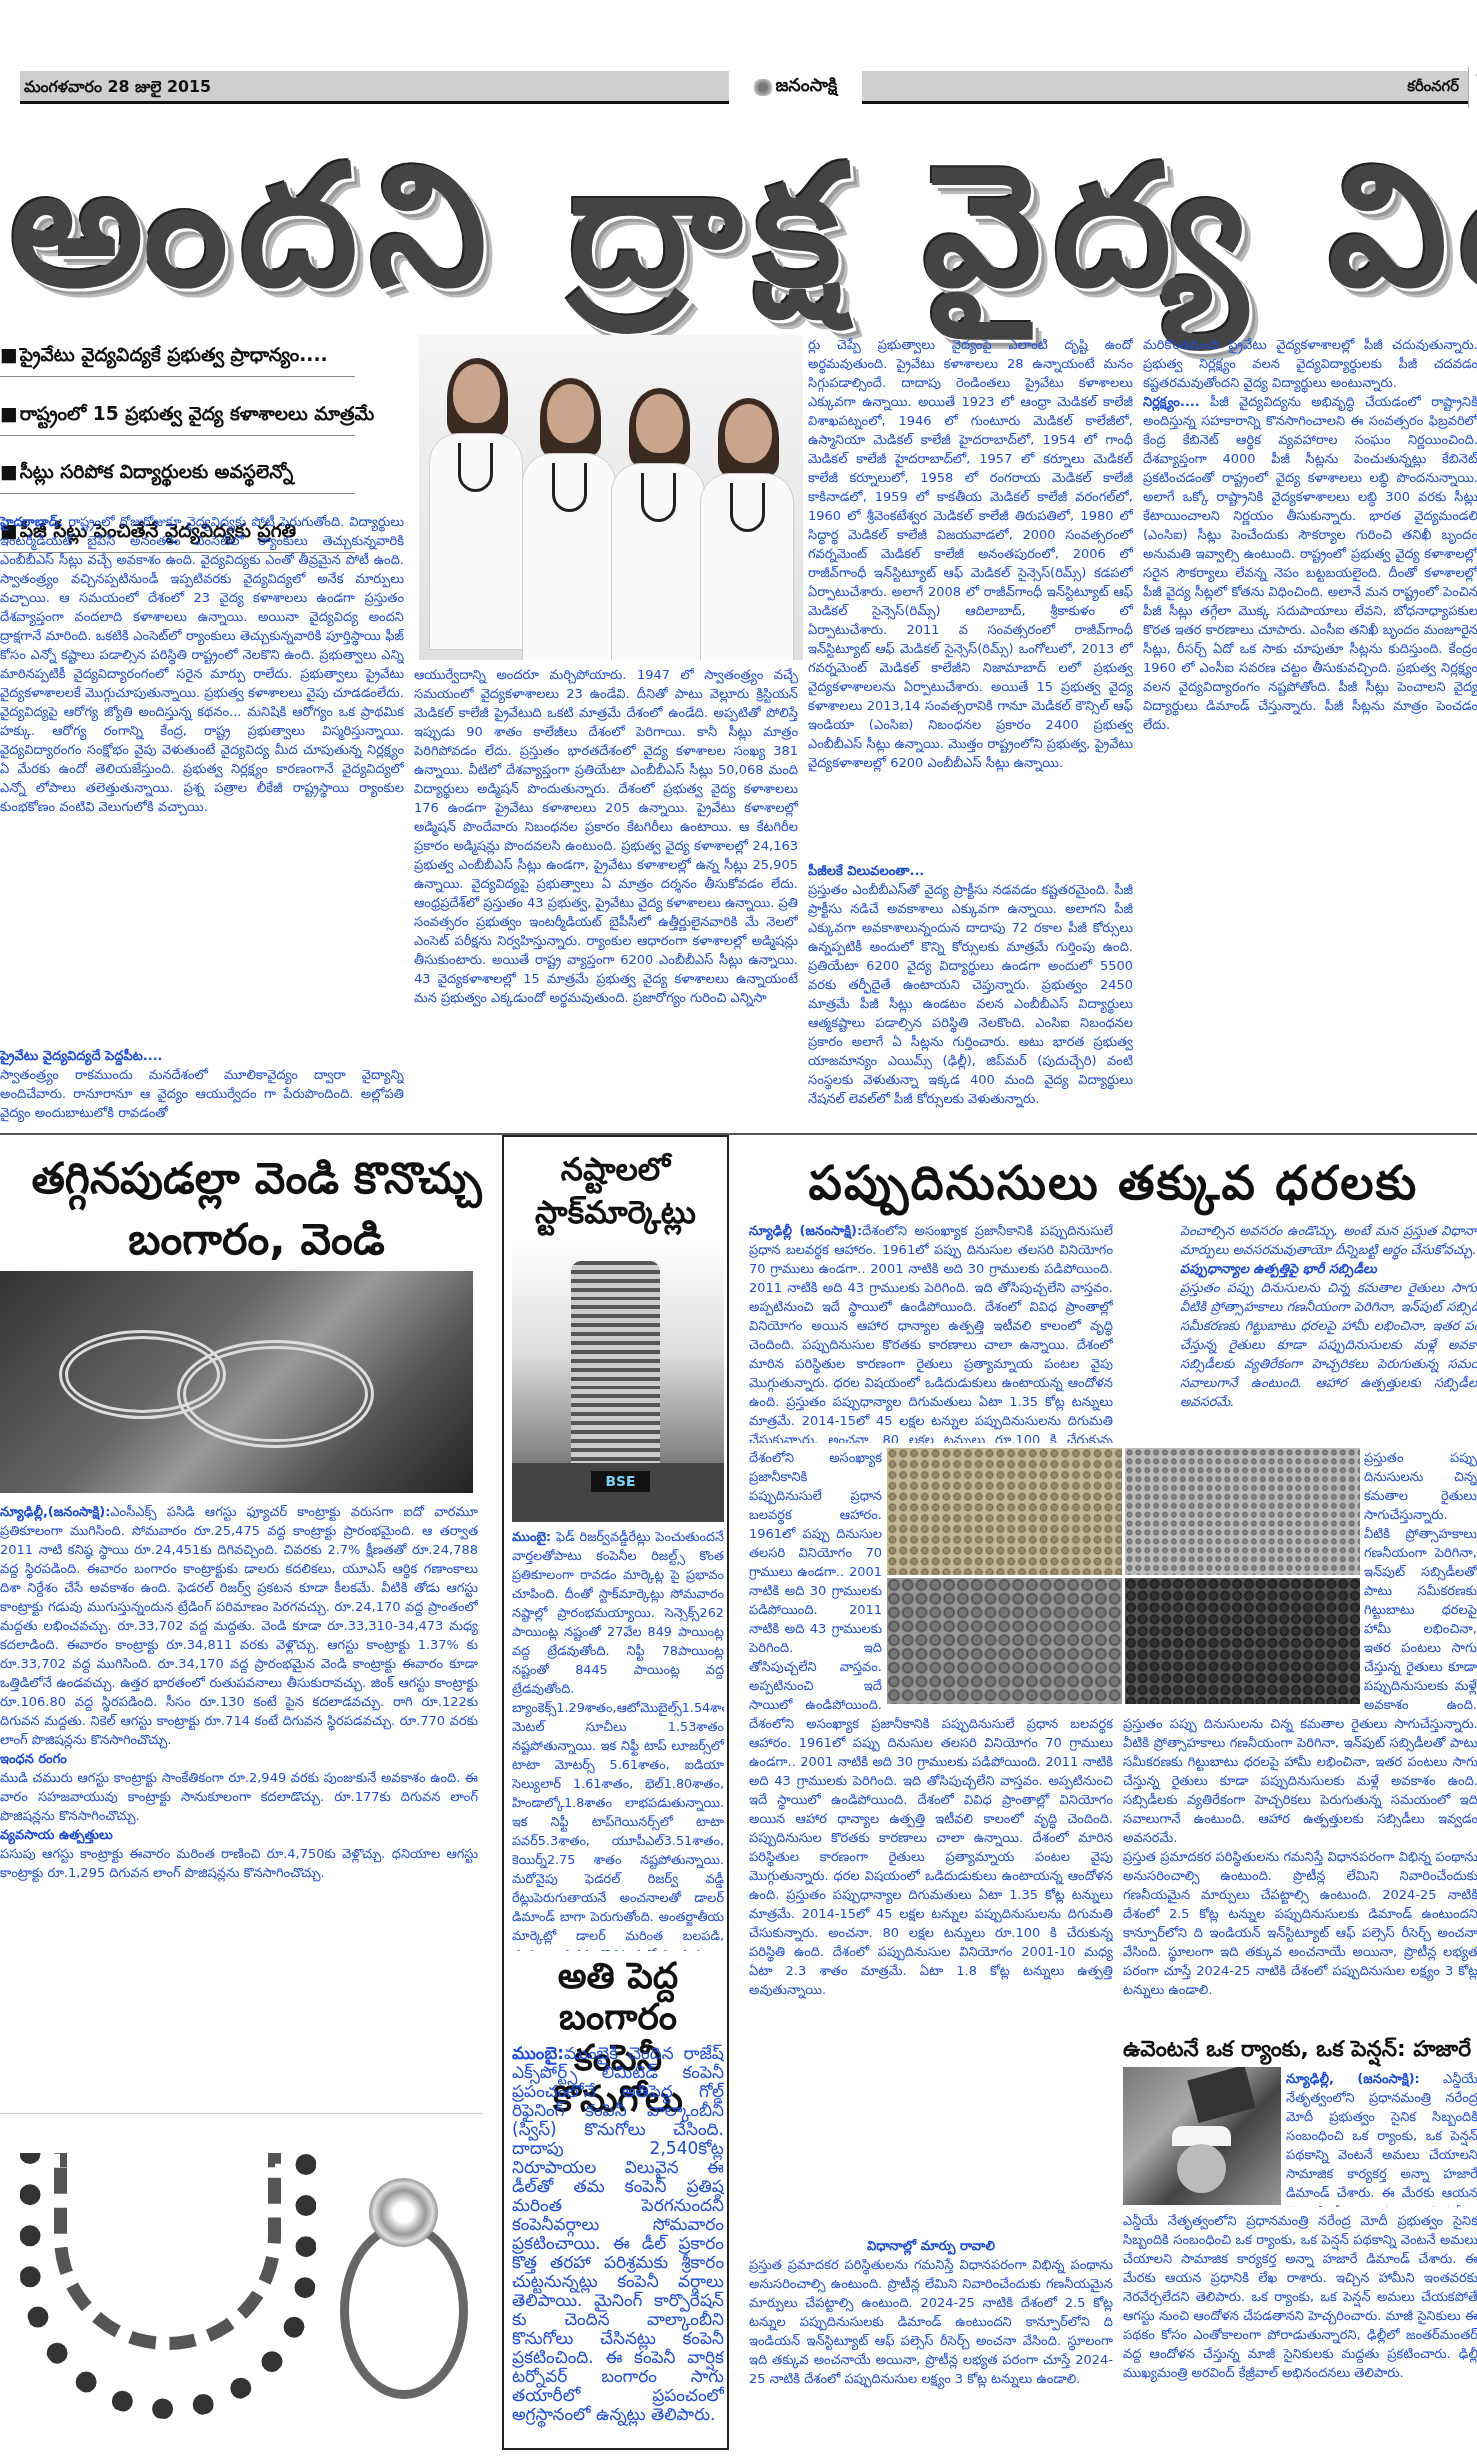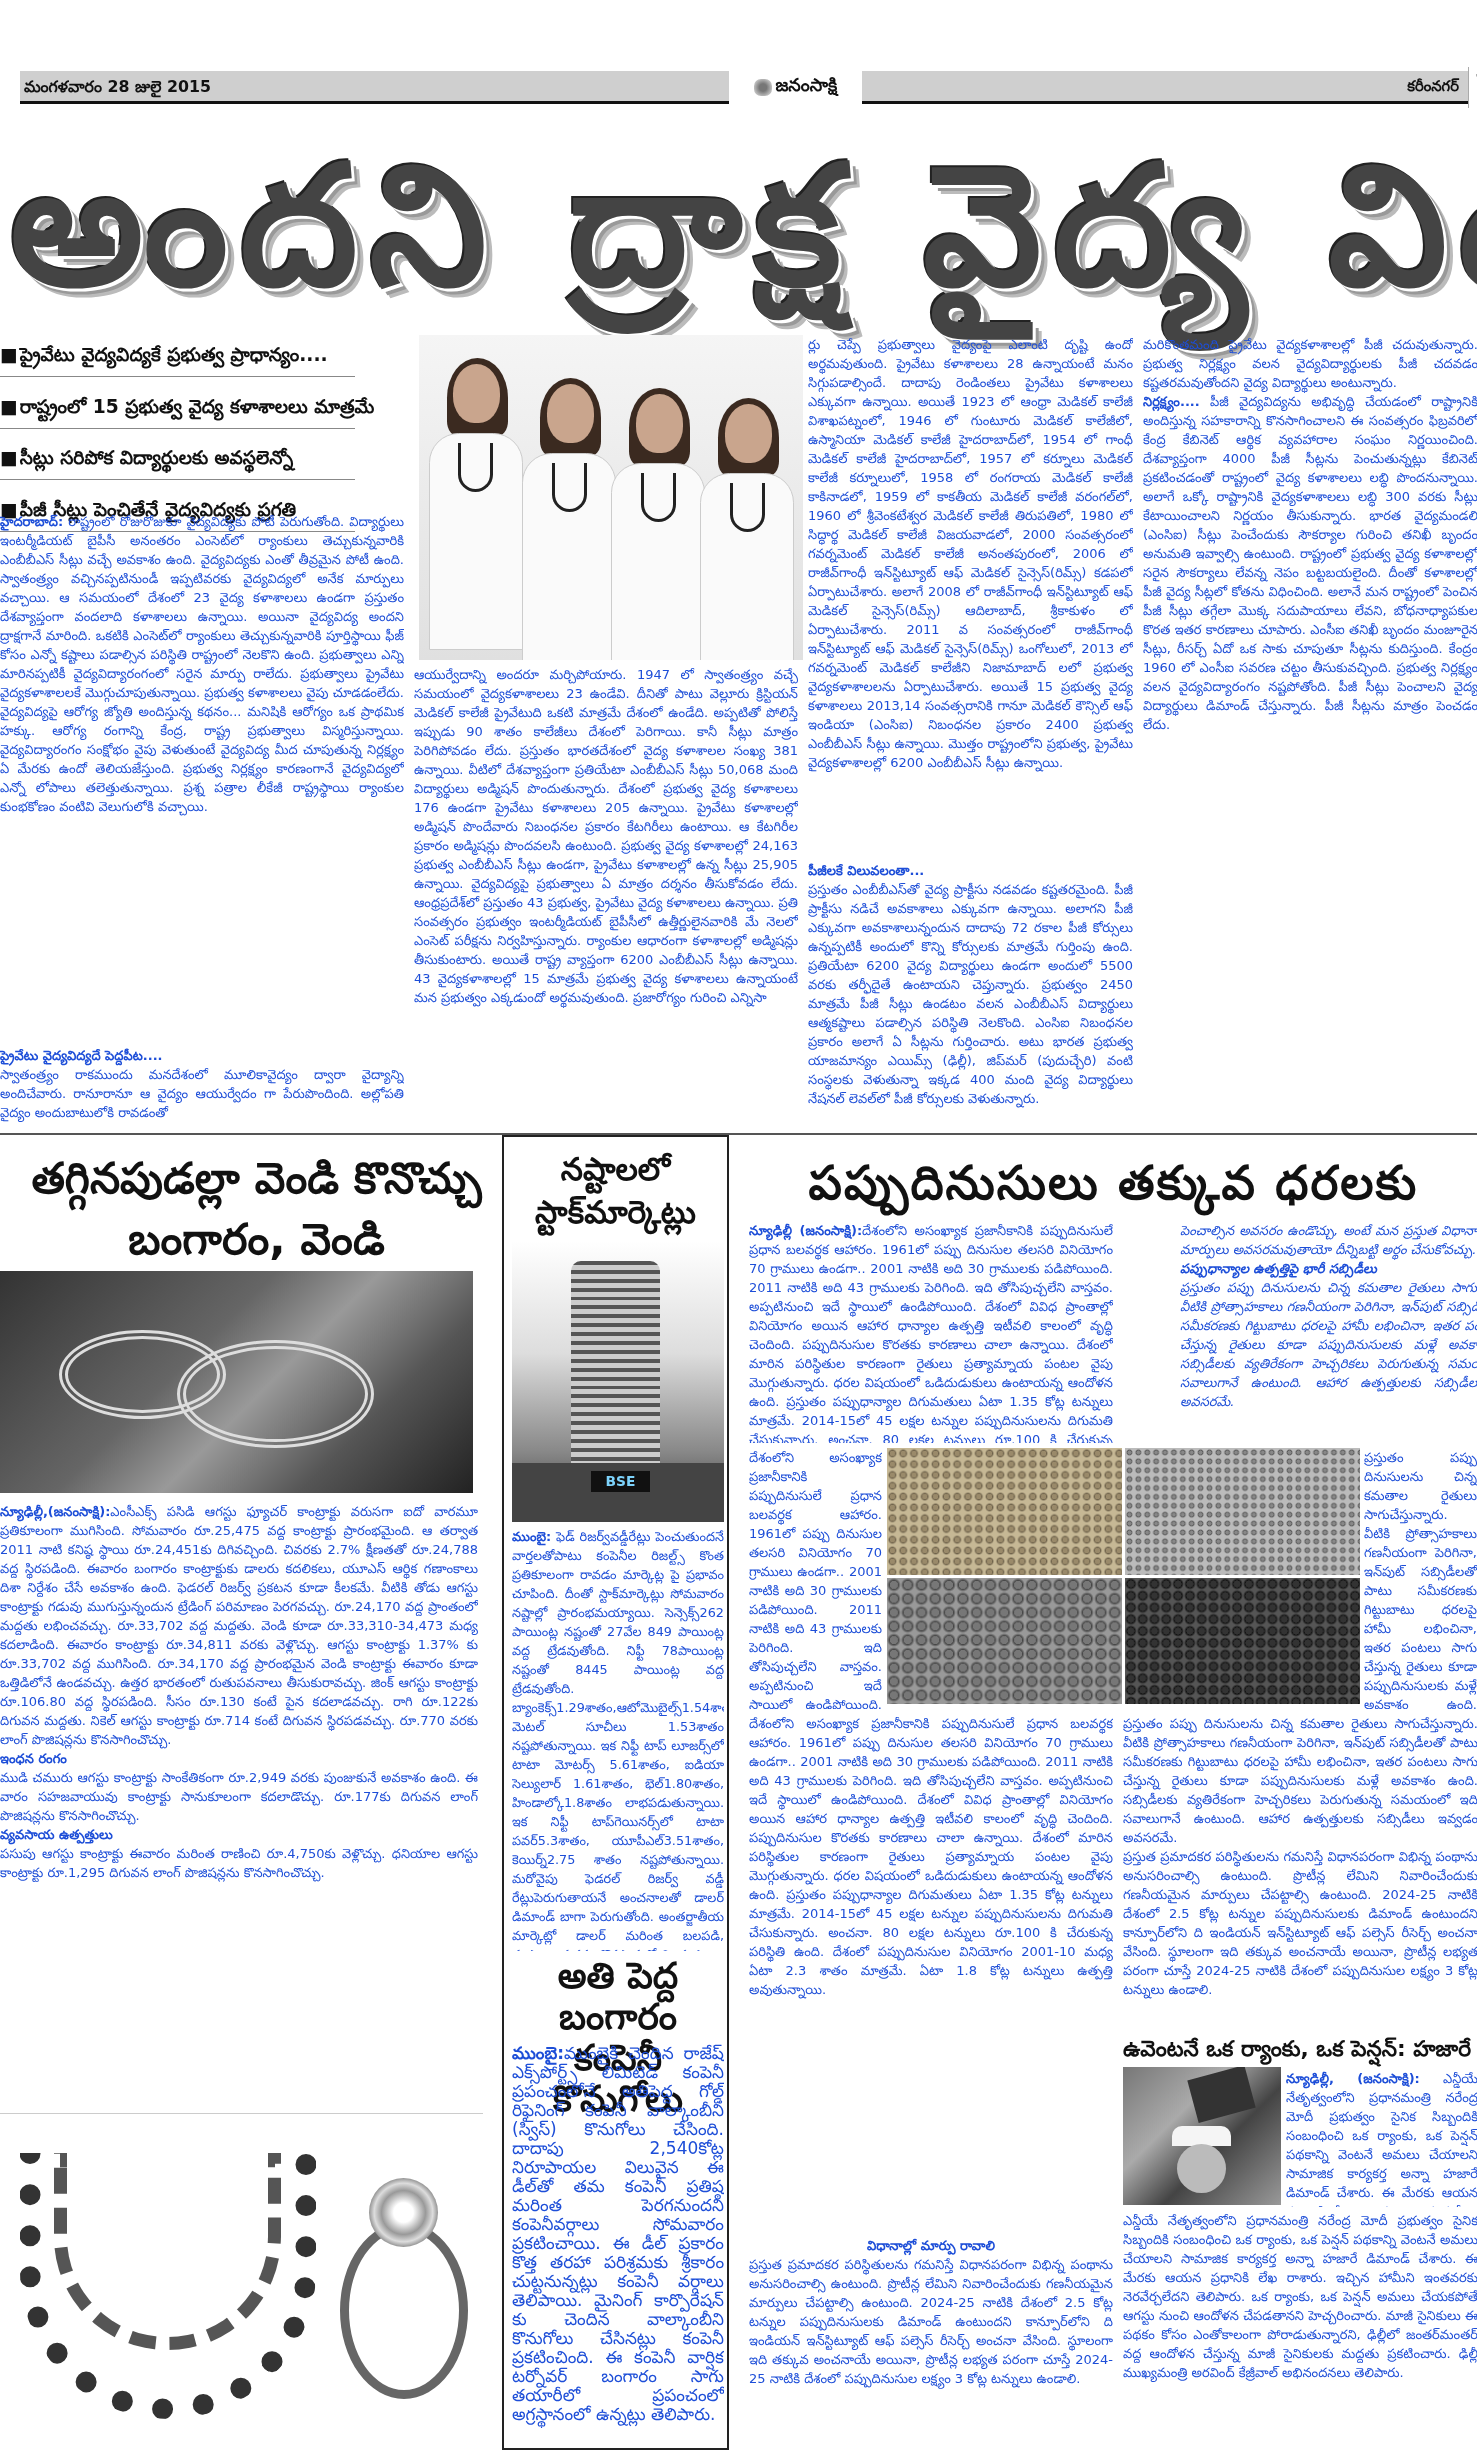--- a/index.html
+++ b/index.html
@@ -14,21 +14,21 @@
   .mh-logo-icon { width: 17.7px; height: 17.7px; background: radial-gradient(circle, #777 30%, #bbb 70%); border-radius: 40%; }
   .mh-city { right: 39px; top: 5.9px; font-size: 14.8px; font-weight: bold; }
   .mh-page { right: 0; top: -3.9px; width: 29.6px; height: 41px; background: #fff; font-size: 29.6px; text-align: center; line-height: 39px; border-left: 1px solid #aaa; }
 
   
   .main-headline { left: 9.9px; top: 128px; width: 1458px; height: 207px; font-size: 167px; font-weight: bold; letter-spacing: 11.8px; line-height: 197px; color: #444; text-align: center;
     text-shadow: 3px 3px 0 #fff, 5.9px 5.9px 0 #999, 8.9px 8.9px 0 #bbb, -2px -2px 0 #222; white-space: nowrap; }
 
   
   .bullets { left: 0; top: 340px; width: 414px; }
-  .bullet { font-size: 18.7px; font-weight: bold; padding: 3.9px 0 5.9px 0; border-bottom: 1.5px solid #888; margin-bottom: 15px; width: 355px; white-space: nowrap; }
+  .bullet { font-size: 18.7px; font-weight: bold; padding: 3.9px 0 5.9px 0; border-bottom: 1.5px solid #888; margin-bottom: 22px; width: 355px; white-space: nowrap; }
   .bullet::before { content: "■"; margin-right: 2px; }
 
   
   .photo-doctors { left: 419px; top: 335px; width: 384px; height: 325px; background: linear-gradient(180deg, #f5f5f5 0%, #e0e0e0 100%); overflow: hidden; }
   .doc { position: absolute; bottom: 0; width: 94px; height: 286px; }
   .doc .head { position: absolute; left: 24.6px; top: 0; width: 47px; height: 59px; border-radius: 50% 50% 45% 45%; background: #c9a58d; }
   .doc .hair { position: absolute; left: 17.7px; top: -5.9px; width: 61px; height: 79px; border-radius: 50% 50% 20% 20%; background: #3b2a20; z-index: 0; }
   .doc .coat { position: absolute; left: 0; top: 69px; width: 94px; height: 217px; background: #fafafa; border-radius: 29.6px 29.6px 0 0; border: 1px solid #ccc; }
   .doc .steth { position: absolute; left: 29.6px; top: 79px; width: 35px; height: 49px; border: 3px solid #222; border-top: none; border-radius: 0 0 19.7px 19.7px; }
 

